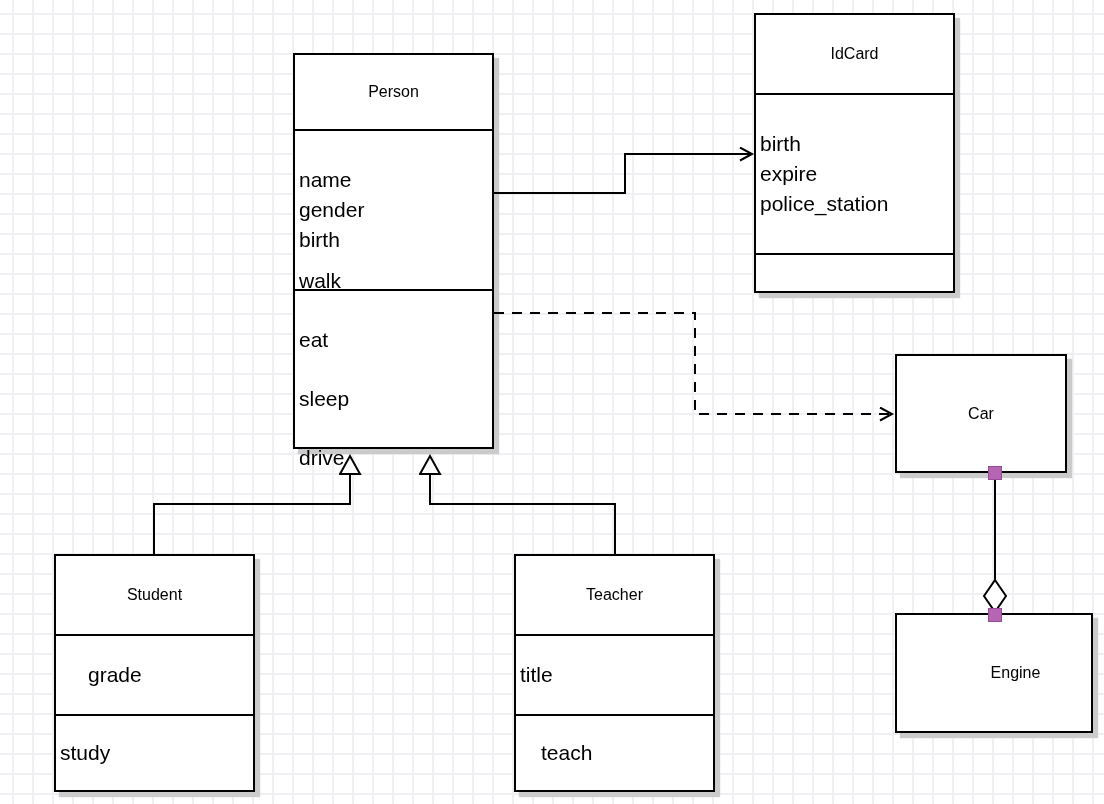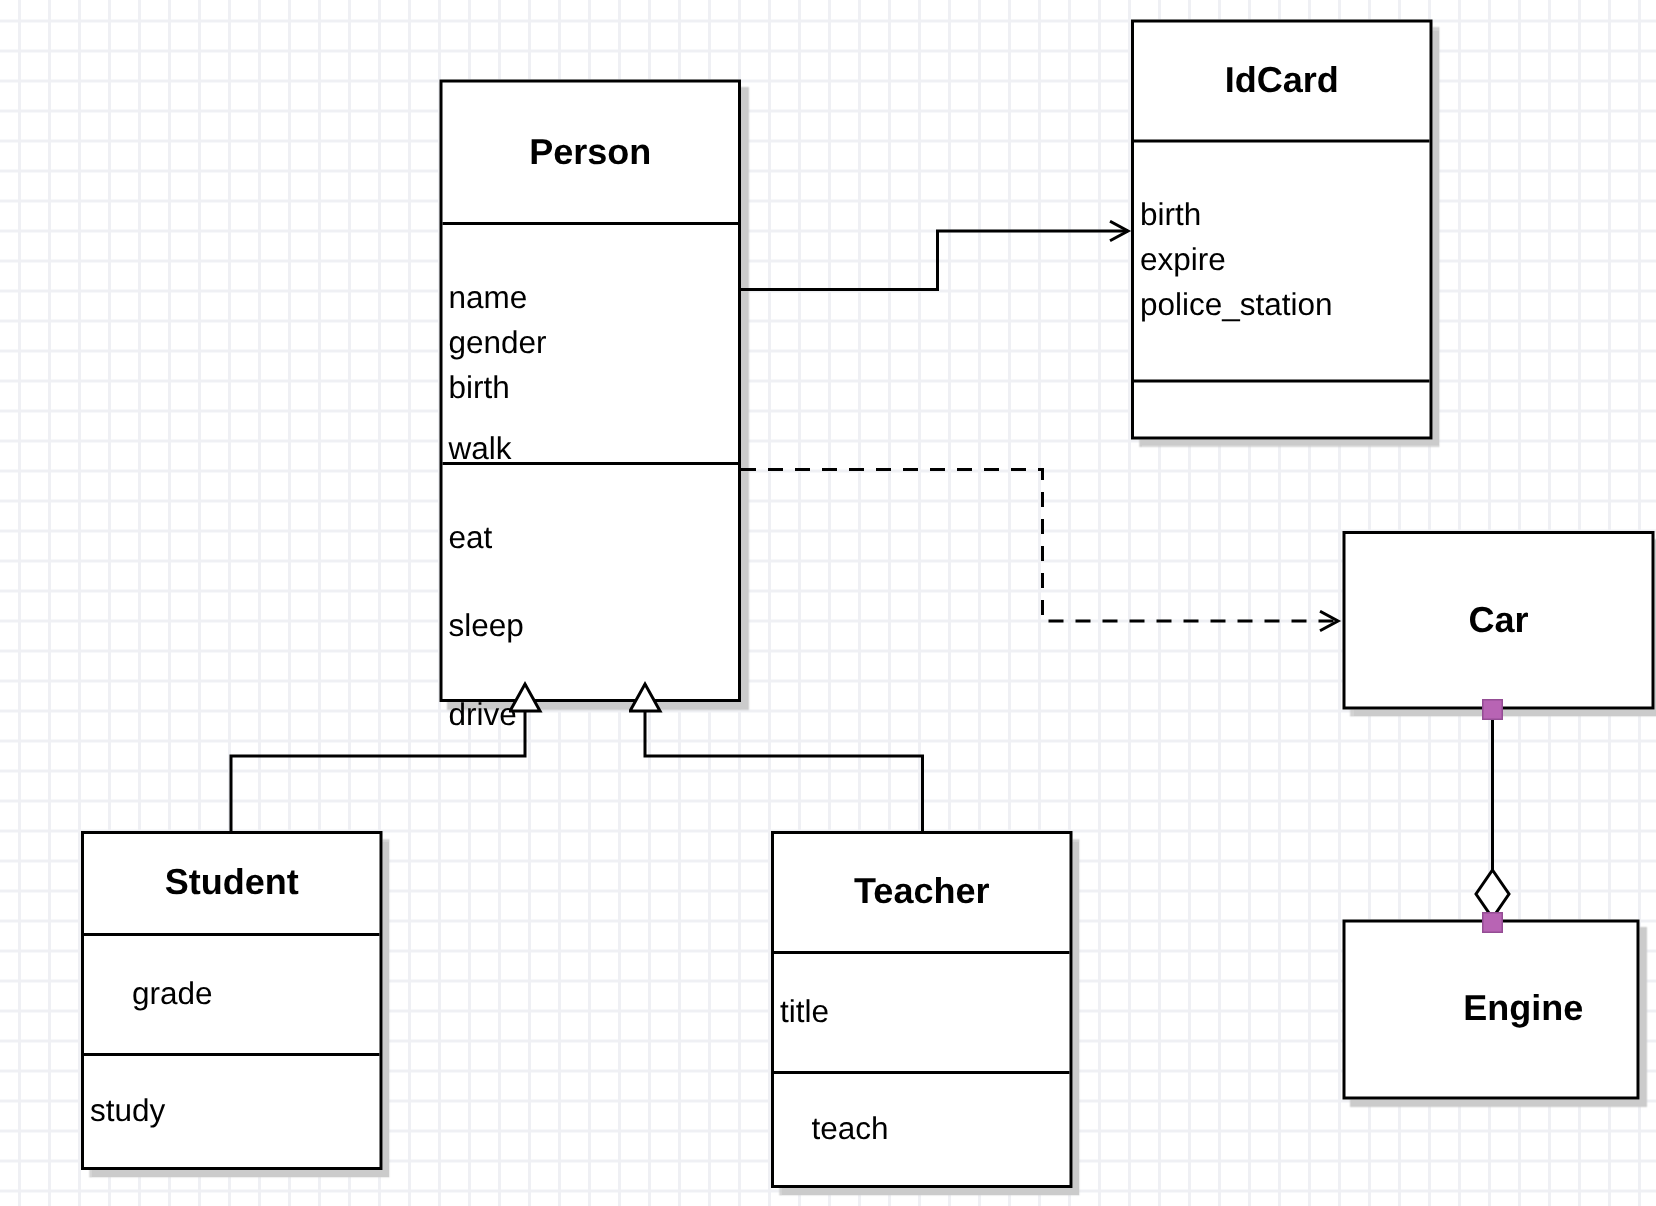--- a/index.html
+++ b/index.html
@@ -14,34 +14,34 @@
     font-family:"Liberation Sans",sans-serif;
     color:#000;
   }
   .class-box{
     position:absolute;box-sizing:border-box;
     background:#ffffff;border:2px solid #000000;
     box-shadow:5px 5px 1px #cbcbcb;
   }
   .compartment{box-sizing:border-box;display:flex;flex-direction:column;justify-content:center;}
   .compartment + .compartment{border-top:2px solid #000000;}
-  .compartment.title{align-items:center;font-weight:bold;font-size:24px;}
+  .compartment.title{align-items:center;font-weight:normal;font-size:16px;}
   .member{font-size:21px;line-height:30px;padding-left:4px;white-space:nowrap;}
   svg.connector-layer{position:absolute;left:0;top:0;width:1104px;height:804px;pointer-events:none;}
   svg.connector-layer *{pointer-events:auto;}
   polyline.edge{fill:none;stroke:#000000;stroke-width:2;}
   polyline.edge.dashed{stroke-dasharray:10 8;}
 </style>
 </head>
 <body>
 
 <div class="canvas">
   <div id="boxes">
       <div class="class-box" style="left: 293px; top: 53px; width: 201px;">
-        <div class="compartment title" style="height: 93px;">Person</div>
+        <div class="compartment title" style="height: 74px;">Person</div>
         <div class="compartment body" style="height: 160px;">
           <div class="member">name</div>
           <div class="member">gender</div>
           <div class="member">birth</div>
         </div>
         <div class="compartment body" style="height: 158px; gap: 29px;">
           <div class="member">walk</div>
           <div class="member">eat</div>
           <div class="member">sleep</div>
           <div class="member">drive</div>
@@ -49,28 +49,28 @@
       </div>
       <div class="class-box" style="left: 754px; top: 13px; width: 201px;">
         <div class="compartment title" style="height: 78px;">IdCard</div>
         <div class="compartment body" style="height: 160px;">
           <div class="member">birth</div>
           <div class="member">expire</div>
           <div class="member">police_station</div>
         </div>
         <div class="compartment body" style="height: 38px;"></div>
       </div>
-      <div class="class-box" style="left: 895px; top: 354px; width: 208px;">
+      <div class="class-box" style="left: 895px; top: 354px; width: 172px;">
         <div class="compartment title" style="height: 115px;">Car</div>
       </div>
       <div class="class-box" style="left: 895px; top: 613px; width: 198px;">
         <div class="compartment title" style="height: 116px; padding-left: 43px;">Engine</div>
       </div>
       <div class="class-box" style="left: 54px; top: 554px; width: 201px;">
-        <div class="compartment title" style="height: 66px;">Student</div>
+        <div class="compartment title" style="height: 78px;">Student</div>
         <div class="compartment body" style="height: 80px; padding-left: 28px;">
           <div class="member">grade</div>
         </div>
         <div class="compartment body" style="height: 76px;">
           <div class="member">study</div>
         </div>
       </div>
       <div class="class-box" style="left: 514px; top: 554px; width: 201px;">
         <div class="compartment title" style="height: 78px;">Teacher</div>
         <div class="compartment body" style="height: 80px;">

